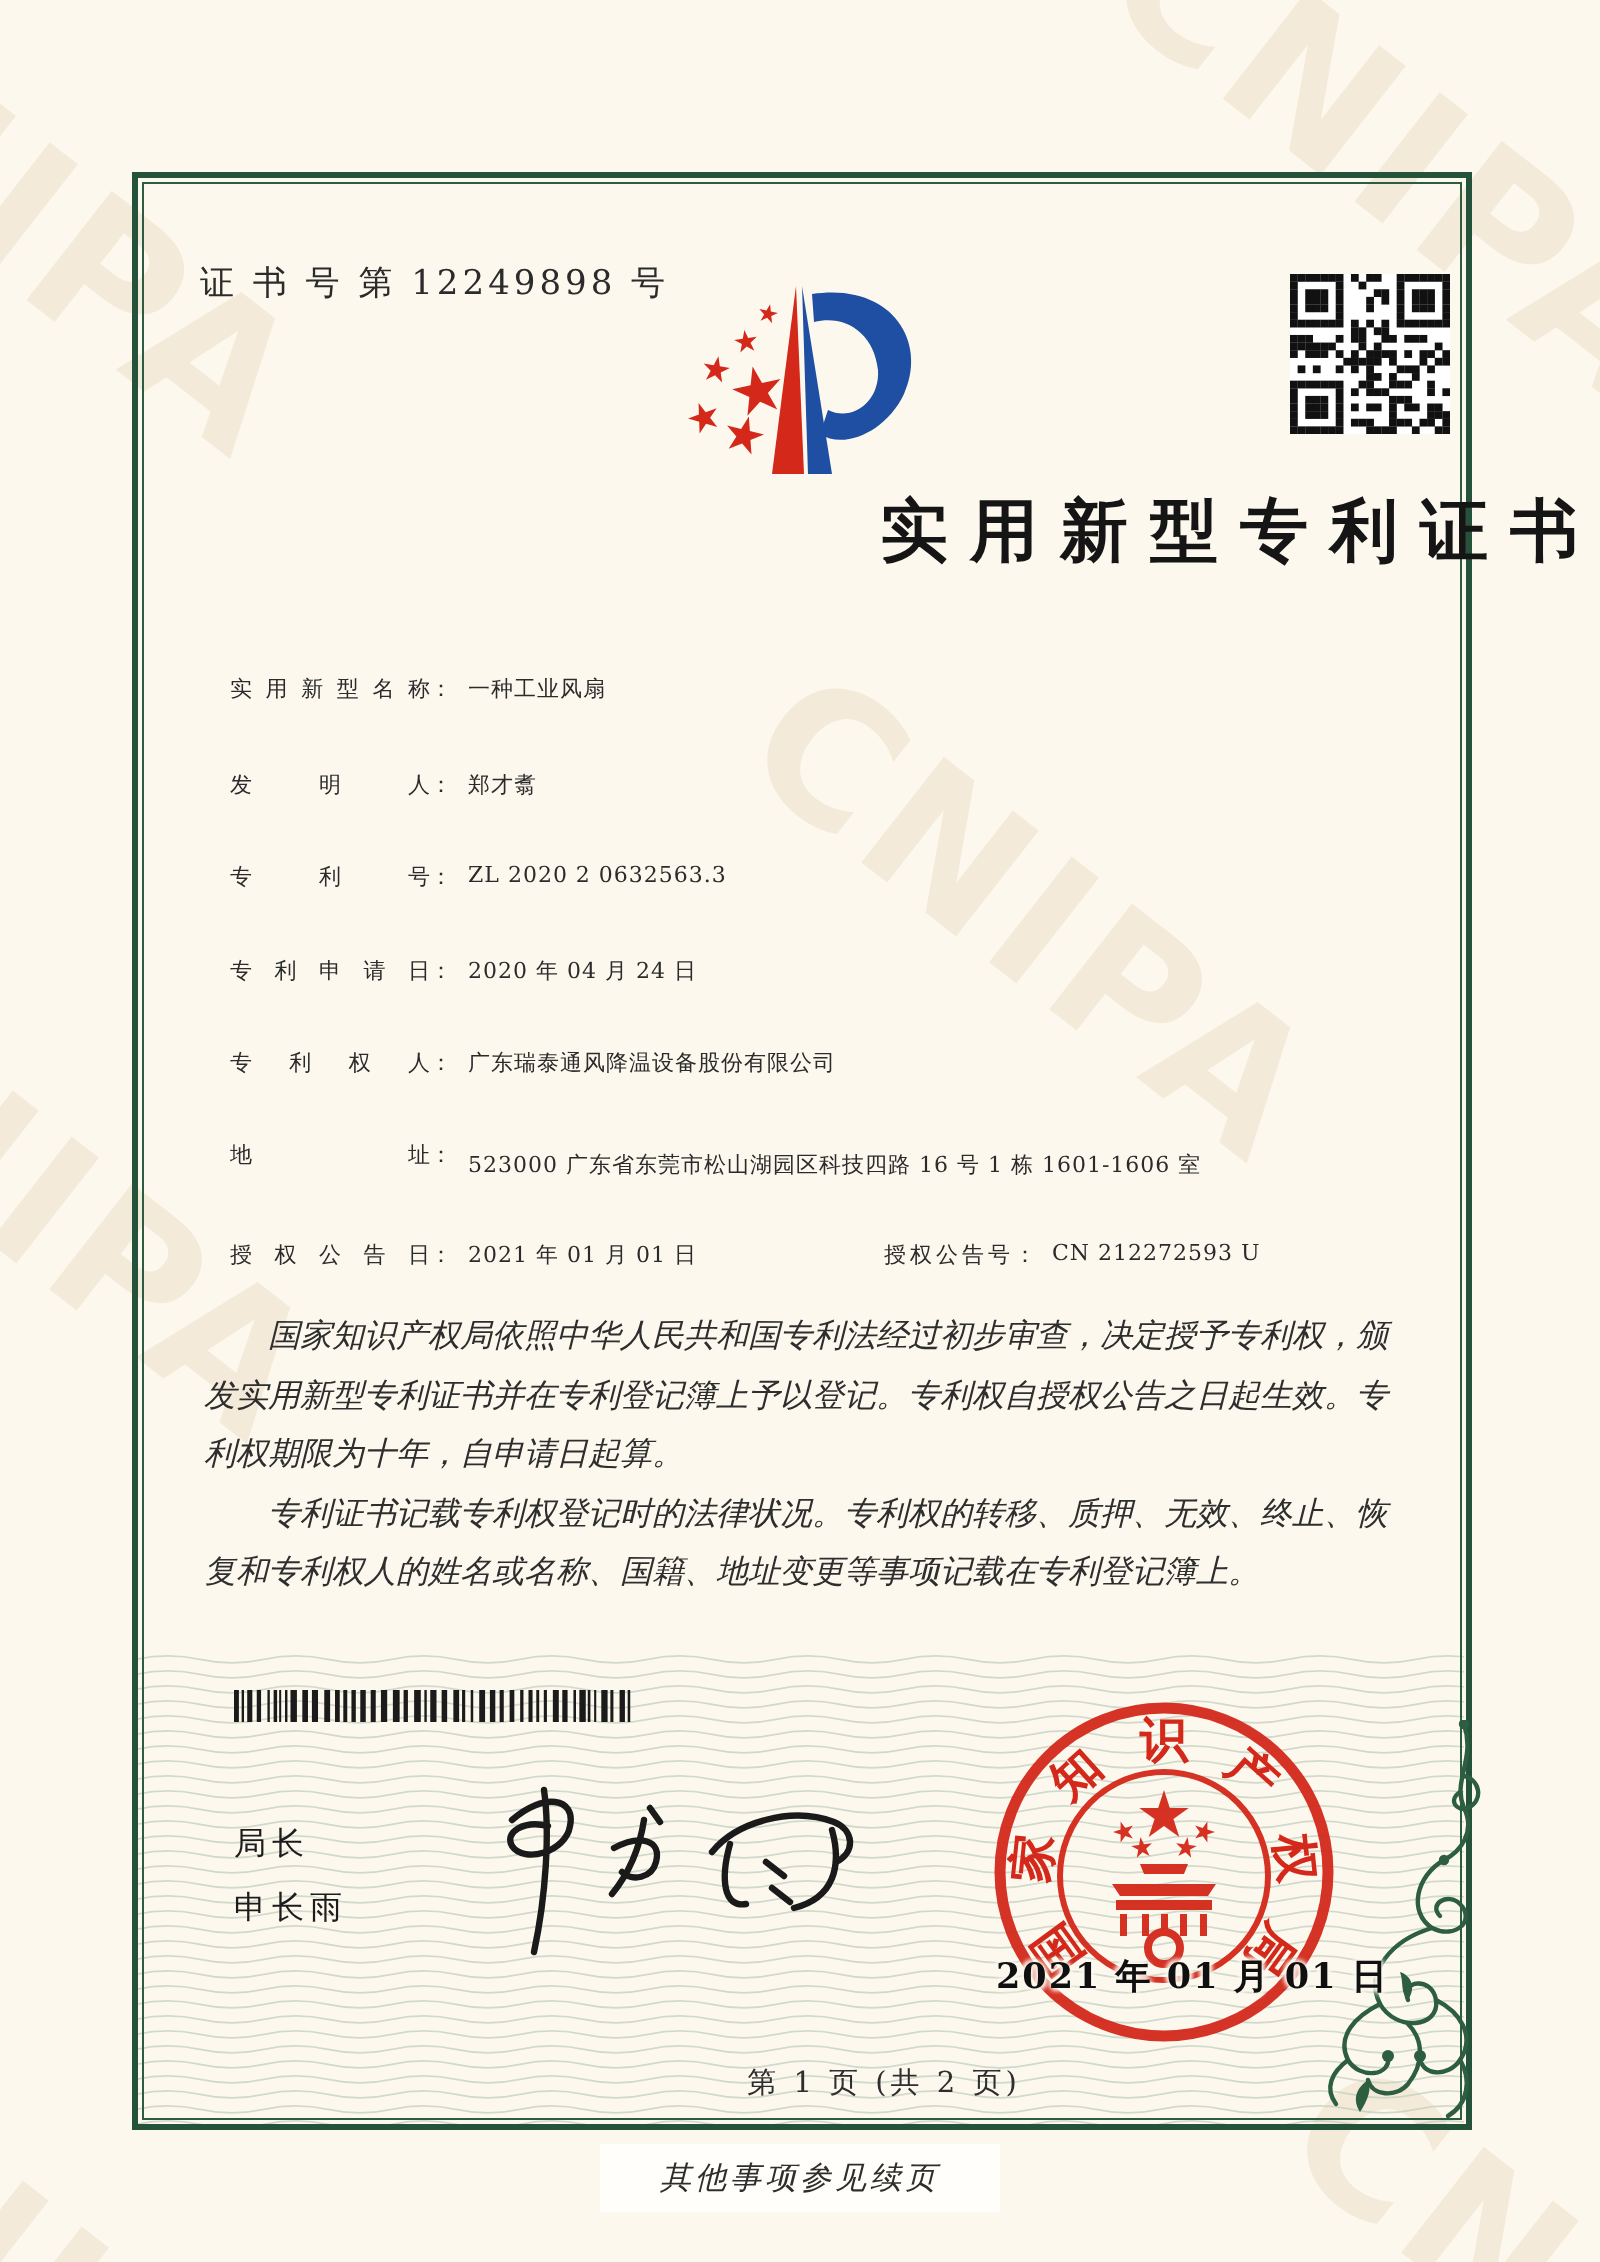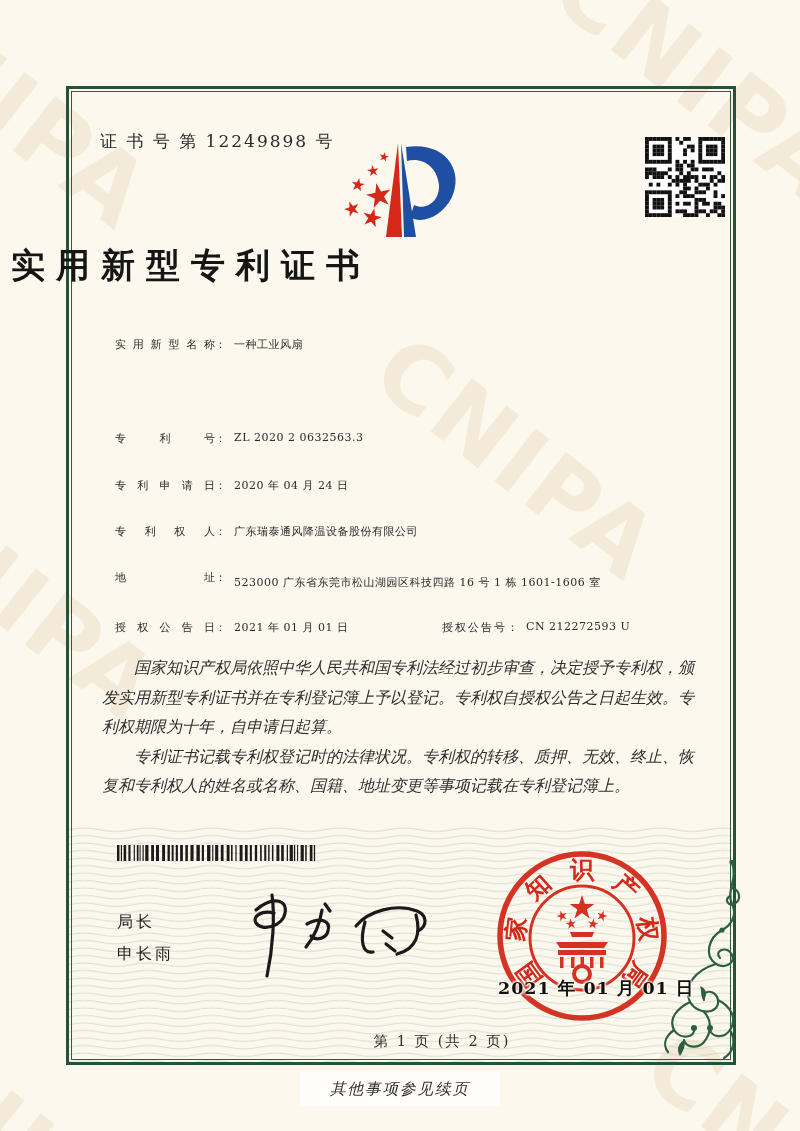--- a/index.html
+++ b/index.html
@@ -21,21 +21,21 @@
     border:3px solid #24523b; box-sizing:border-box; z-index:3;
   }
   .frame::before{
     content:''; position:absolute; inset:2px; border:1.5px solid #2e5c42;
   }
   .abs{position:absolute; z-index:4;}
   .cert-no{
     left:100px; top:130px; font-size:17px; letter-spacing:2px; color:#2b2b2b;
   }
   .title{
-    left:0; top:243px; width:800px; text-align:left;
+    left:0; top:243px; width:800px; text-align:right;
     font-size:34px; font-weight:bold; color:#151515;
     letter-spacing:11px; padding-left:11px; box-sizing:border-box;
   }
   .row{
     position:absolute; left:115px; z-index:4;
     font-size:11px; color:#2b2b2b; white-space:nowrap;
   }
   .flabel{
     display:inline-block; width:100px;
     text-align:justify; text-align-last:justify; vertical-align:top;
@@ -346,20 +346,23 @@
         <rect x="19" y="20" width="1.02" height="1.02"></rect>
         <rect x="20" y="20" width="1.02" height="1.02"></rect>
       </g>
   </svg>
 
   <div class="abs title">实用新型专利证书</div>
 
   <div class="row" style="top:337px">
     <span class="flabel">实用新型名称</span><span class="fcolon">：</span><span class="fvalue">一种工业风扇</span>
   </div>
+  <div class="row" style="top:385px">
+    <span class="flabel">发明人</span><span class="fcolon">：</span><span class="fvalue">郑才翥</span>
+  </div>
   <div class="row" style="top:431px">
     <span class="flabel">专利号</span><span class="fcolon">：</span><span class="fvalue">ZL 2020 2 0632563.3</span>
   </div>
   <div class="row" style="top:478px">
     <span class="flabel">专利申请日</span><span class="fcolon">：</span><span class="fvalue">2020 年 04 月 24 日</span>
   </div>
   <div class="row" style="top:524px">
     <span class="flabel">专利权人</span><span class="fcolon">：</span><span class="fvalue">广东瑞泰通风降温设备股份有限公司</span>
   </div>
   <div class="row wrap" style="top:570px">

